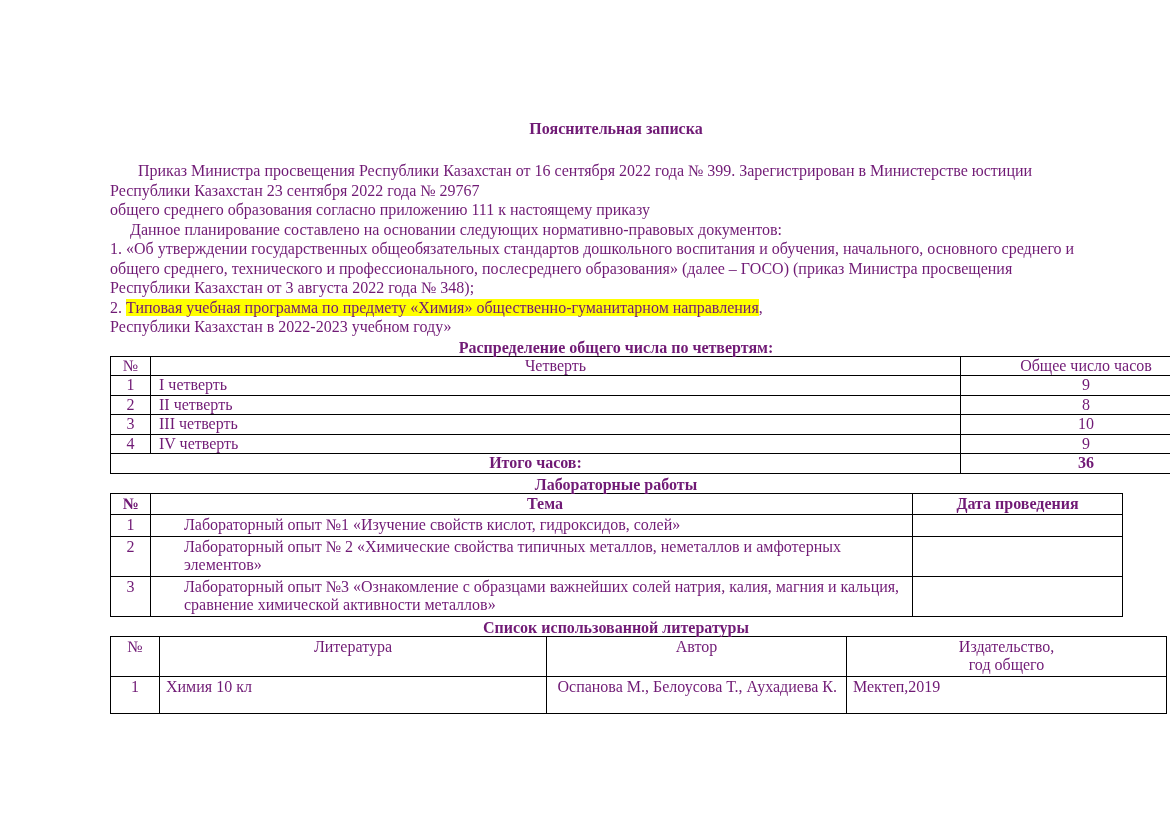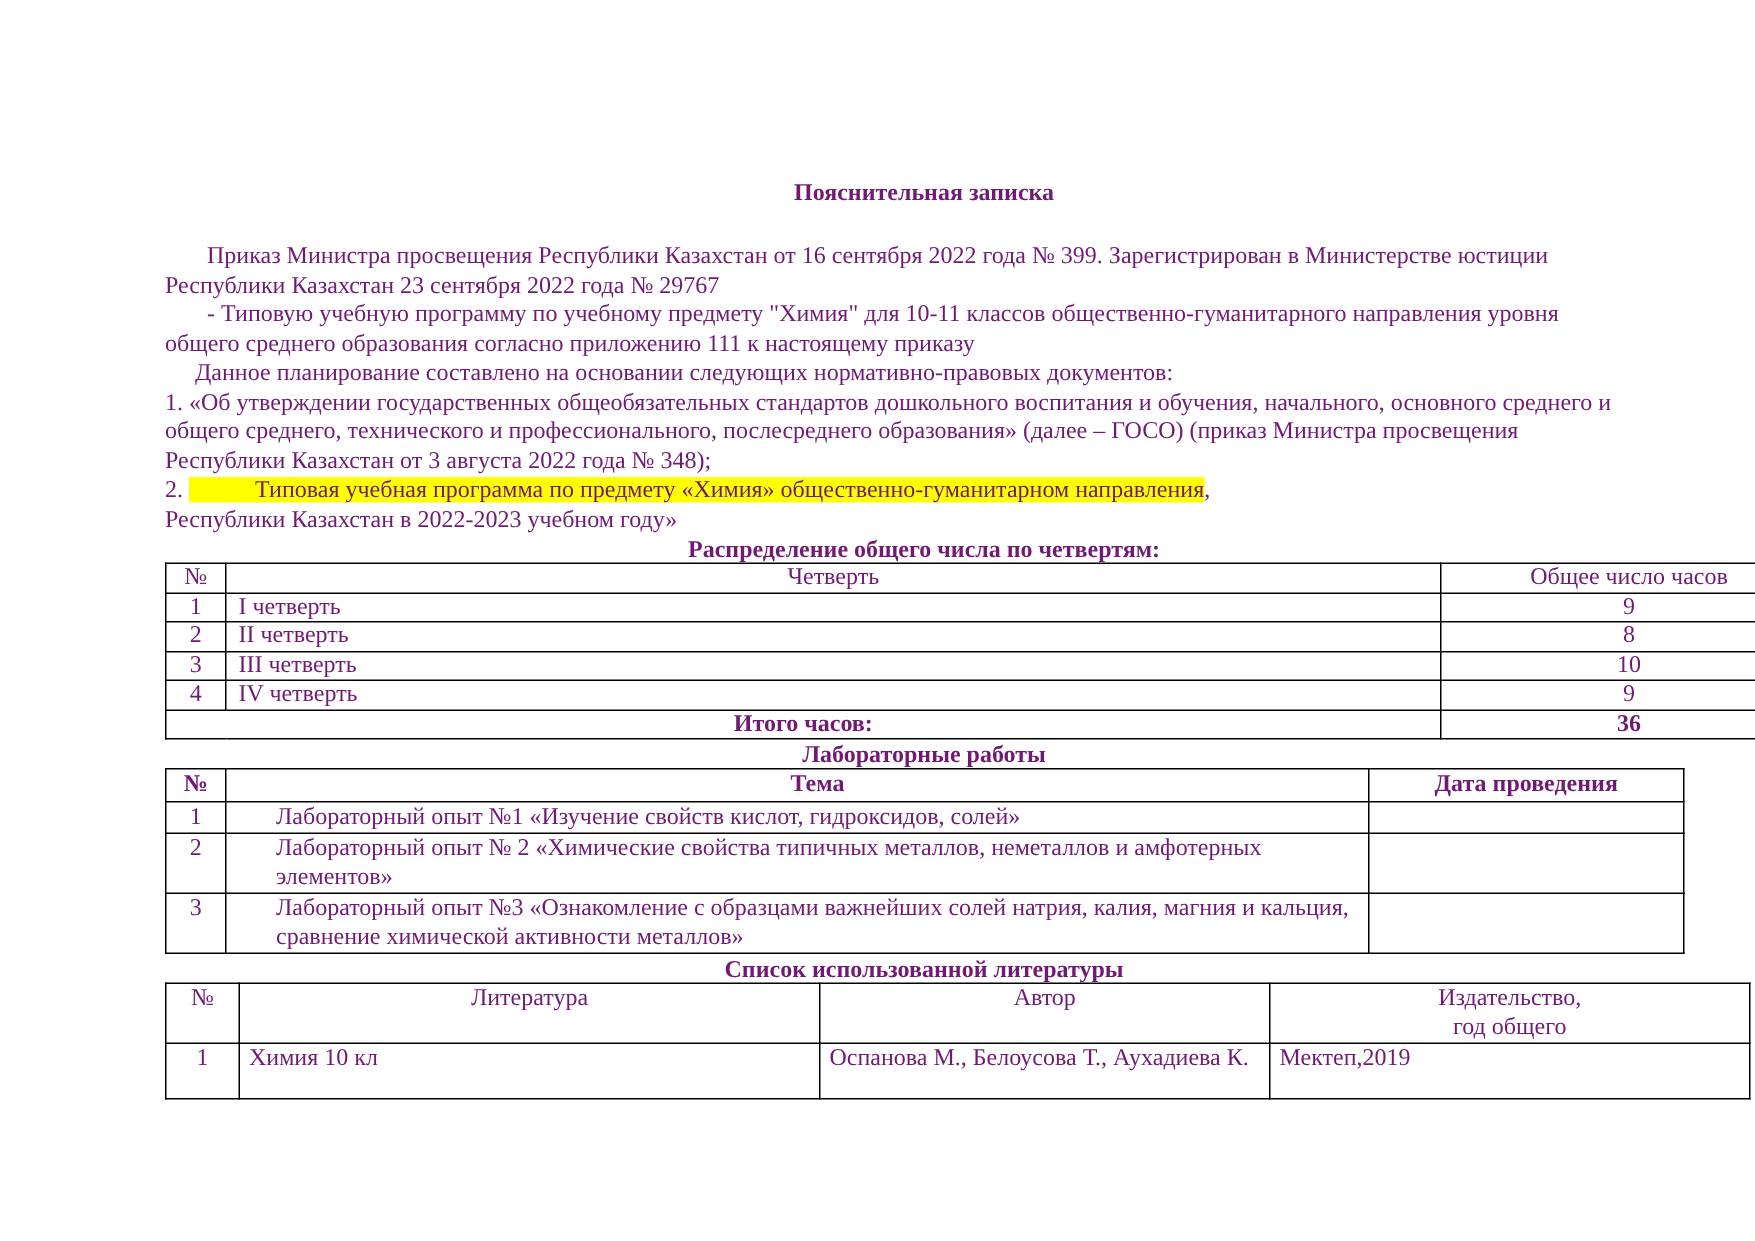--- a/index.html
+++ b/index.html
@@ -29,21 +29,21 @@
     line-height: 20px;
     margin-bottom: 22px;
   }
   .line {
     height: 19.5px;
     line-height: 19.5px;
     white-space: nowrap;
   }
   .indent-lg { padding-left: 28px; }
   .indent-sm { padding-left: 20px; }
-  .hl { background: #ffff00; padding-left: 44px; }
+  .hl { background: #ffff00; }
   .table-heading {
     font-weight: bold;
     text-align: center;
     height: 19px;
     line-height: 19px;
     padding-top: 1px;
   }
   table {
     border-collapse: collapse;
     table-layout: fixed;
@@ -76,34 +76,33 @@
   .t2 .r-double td { height: 37px; }
   
   .t3 { width: 1056px; }
   .t3 td { vertical-align: top; padding: 1px 6px; }
   .t3 .c-num { width: 49px; text-align: center; }
   .t3 .c-lit { width: 387px; }
   .t3 .c-author { width: 300px; }
   .t3 .c-publisher { width: 320px; }
   .t3 .hdr { text-align: center; height: 39px; }
   .t3 .r-data td { height: 37px; }
-  .t3 .author-inner { max-width: 284px; }
+  .t3 .author-inner { max-width: 284px; text-align: right; }
 </style>
 </head>
 <body>
 
 <div class="page">
   <div class="content">
 
     <div class="title">Пояснительная записка</div>
 
     <div class="body-text">
       <div class="line indent-lg">Приказ Министра просвещения Республики Казахстан от 16 сентября 2022 года № 399. Зарегистрирован в Министерстве юстиции</div>
       <div class="line">Республики Казахстан 23 сентября 2022 года № 29767</div>
-      <div class="line indent-lg">- Типовую учебную программу по учебному предмету "Химия" для 10-11 классов общественно-гуманитарного направления уровня</div>
       <div class="line">общего среднего образования согласно приложению 111 к настоящему приказу</div>
       <div class="line indent-sm">Данное планирование составлено на основании следующих нормативно-правовых документов:</div>
       <div class="line">1. «Об утверждении государственных общеобязательных стандартов дошкольного воспитания и обучения, начального, основного среднего и</div>
       <div class="line">общего среднего, технического и профессионального, послесреднего образования» (далее – ГОСО) (приказ Министра просвещения</div>
       <div class="line">Республики Казахстан от 3 августа 2022 года № 348);</div>
       <div class="line"><span>2. </span><span class="hl">Типовая учебная программа по предмету «Химия» общественно-гуманитарном направления</span><span>,</span></div>
       <div class="line">Республики Казахстан в 2022-2023 учебном году»</div>
     </div>
 
     <div class="table-heading">Распределение общего числа по четвертям:</div>

